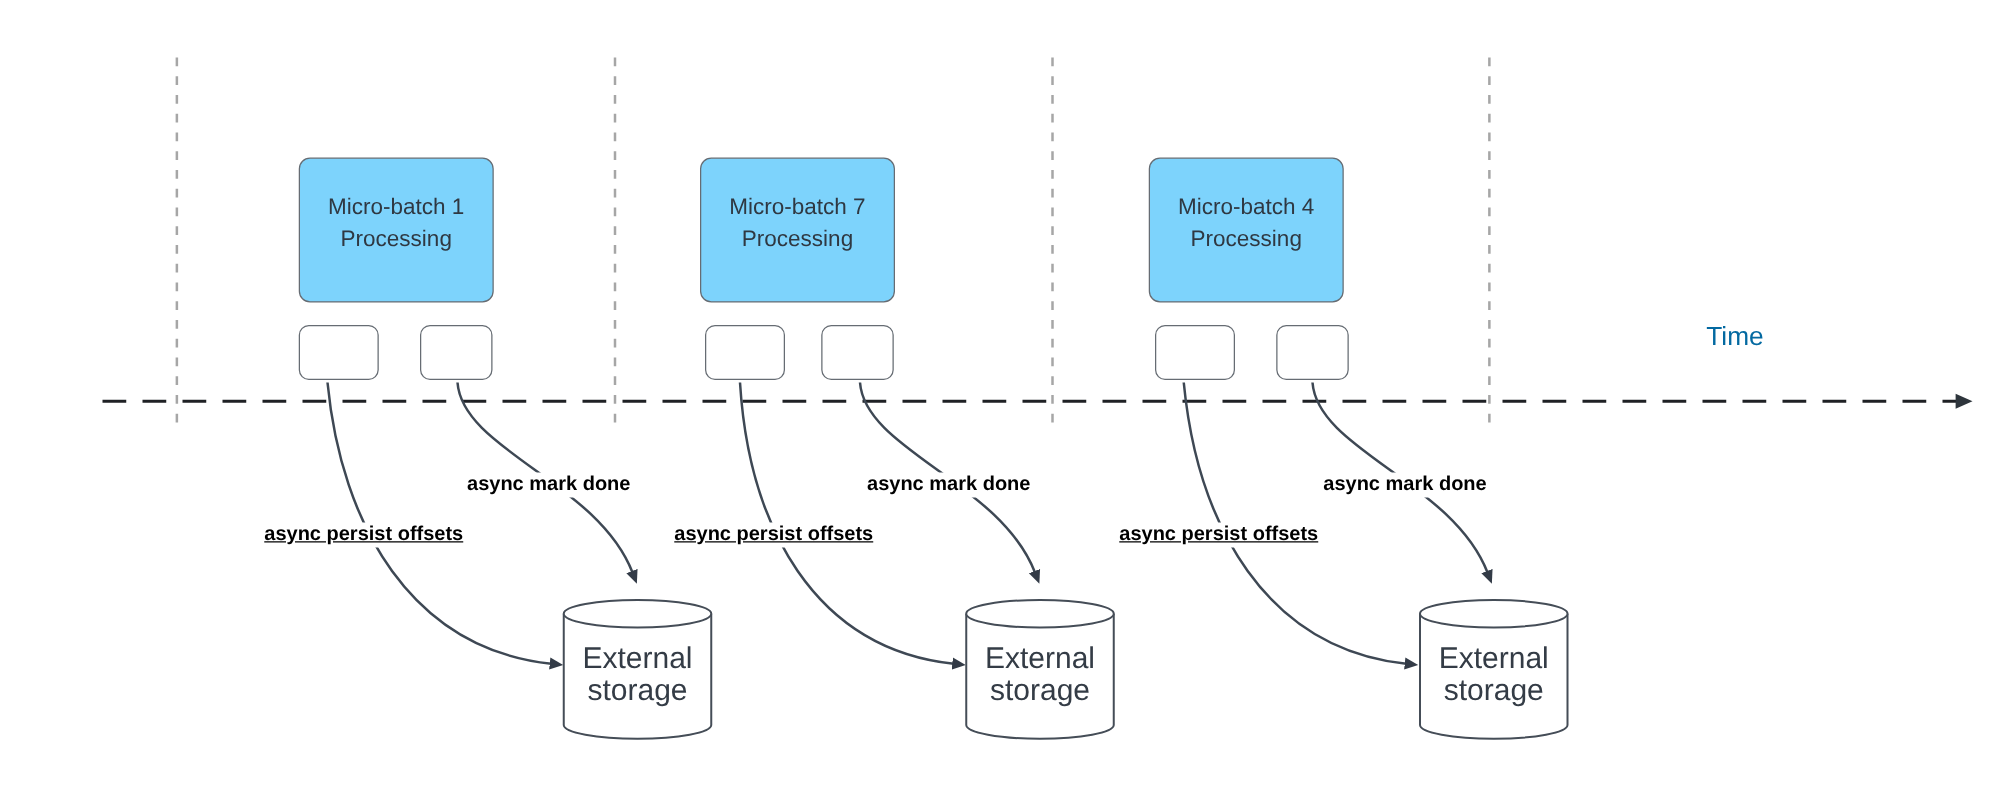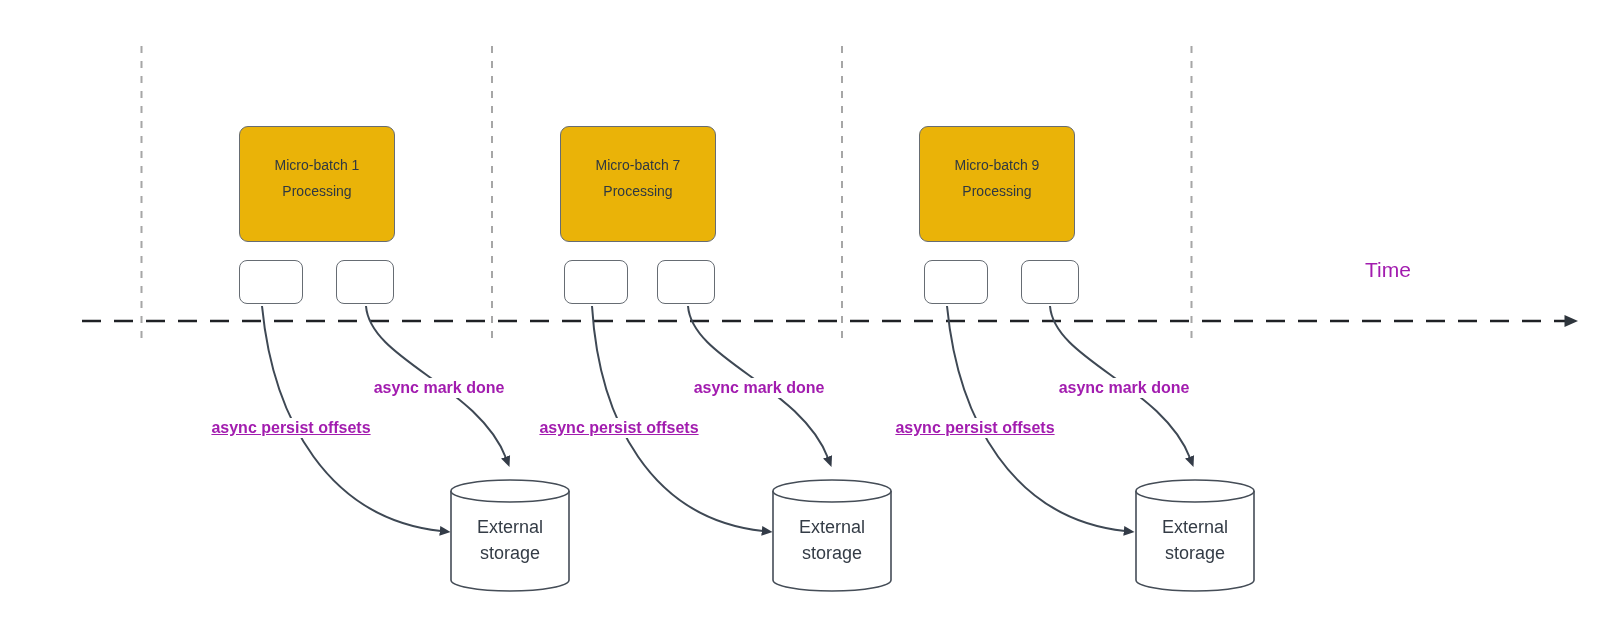--- a/index.html
+++ b/index.html
@@ -21,26 +21,26 @@
     top: 0;
   }
   .proc-box {
     position: absolute;
     top: 126px;
     width: 156px;
     height: 116px;
     box-sizing: border-box;
     border: 1.4px solid #666c73;
     border-radius: 9px;
-    background: #eab308;
+    background: #7dd3fc;
     display: flex;
     align-items: center;
     justify-content: center;
     text-align: center;
-    font-size: 14px;
+    font-size: 18px;
     line-height: 26px;
     color: #2f3842;
     white-space: pre-line;
     padding-bottom: 12px;
   }
   .mini-box {
     position: absolute;
     top: 260px;
     height: 44px;
     box-sizing: border-box;
@@ -48,49 +48,49 @@
     border-radius: 8px;
     background: #ffffff;
   }
   .mini-box.a { width: 64px; }
   .mini-box.b { width: 58px; }
   .flow-label {
     position: absolute;
     font-size: 16px;
     font-weight: 700;
     line-height: 20px;
-    color: #a21caf;
+    color: #000000;
     text-align: center;
     background: #ffffff;
     padding: 0 1px;
   }
   .flow-label.persist { top: 418px; width: 180px; text-decoration: underline; }
   .flow-label.done    { top: 378px; width: 148px; }
   .storage-text {
     position: absolute;
     top: 498px;
     width: 118px;
     height: 84px;
     display: flex;
     align-items: center;
     justify-content: center;
     text-align: center;
-    font-size: 18px;
+    font-size: 24px;
     line-height: 26px;
     color: #343c46;
     white-space: pre-line;
   }
   .time-label {
     position: absolute;
     left: 1338px;
     top: 258px;
     width: 100px;
     text-align: center;
     font-size: 21px;
-    color: #a21caf;
+    color: #0369a1;
   }
 </style>
 </head>
 <body>
 
 <div class="canvas">
 
   <svg width="1600" height="642" viewBox="0 0 1600 642">
     <defs>
       <marker id="arrowCurve" viewBox="0 0 10 10" refX="1" refY="5" markerWidth="6" markerHeight="6" orient="auto">
@@ -149,21 +149,21 @@
 
   <div class="proc-box" style="left:560px;">Micro-batch 7
 Processing</div>
   <div class="mini-box a" style="left:564px;"></div>
   <div class="mini-box b" style="left:657px;"></div>
   <div class="flow-label persist" style="left:528px;">async persist offsets</div>
   <div class="flow-label done" style="left:684px;">async mark done</div>
   <div class="storage-text" style="left:773px;">External
 storage</div>
 
-  <div class="proc-box" style="left:919px;">Micro-batch 9
+  <div class="proc-box" style="left:919px;">Micro-batch 4
 Processing</div>
   <div class="mini-box a" style="left:924px;"></div>
   <div class="mini-box b" style="left:1021px;"></div>
   <div class="flow-label persist" style="left:884px;">async persist offsets</div>
   <div class="flow-label done" style="left:1049px;">async mark done</div>
   <div class="storage-text" style="left:1136px;">External
 storage</div>
 
   <div class="time-label">Time</div>
 

